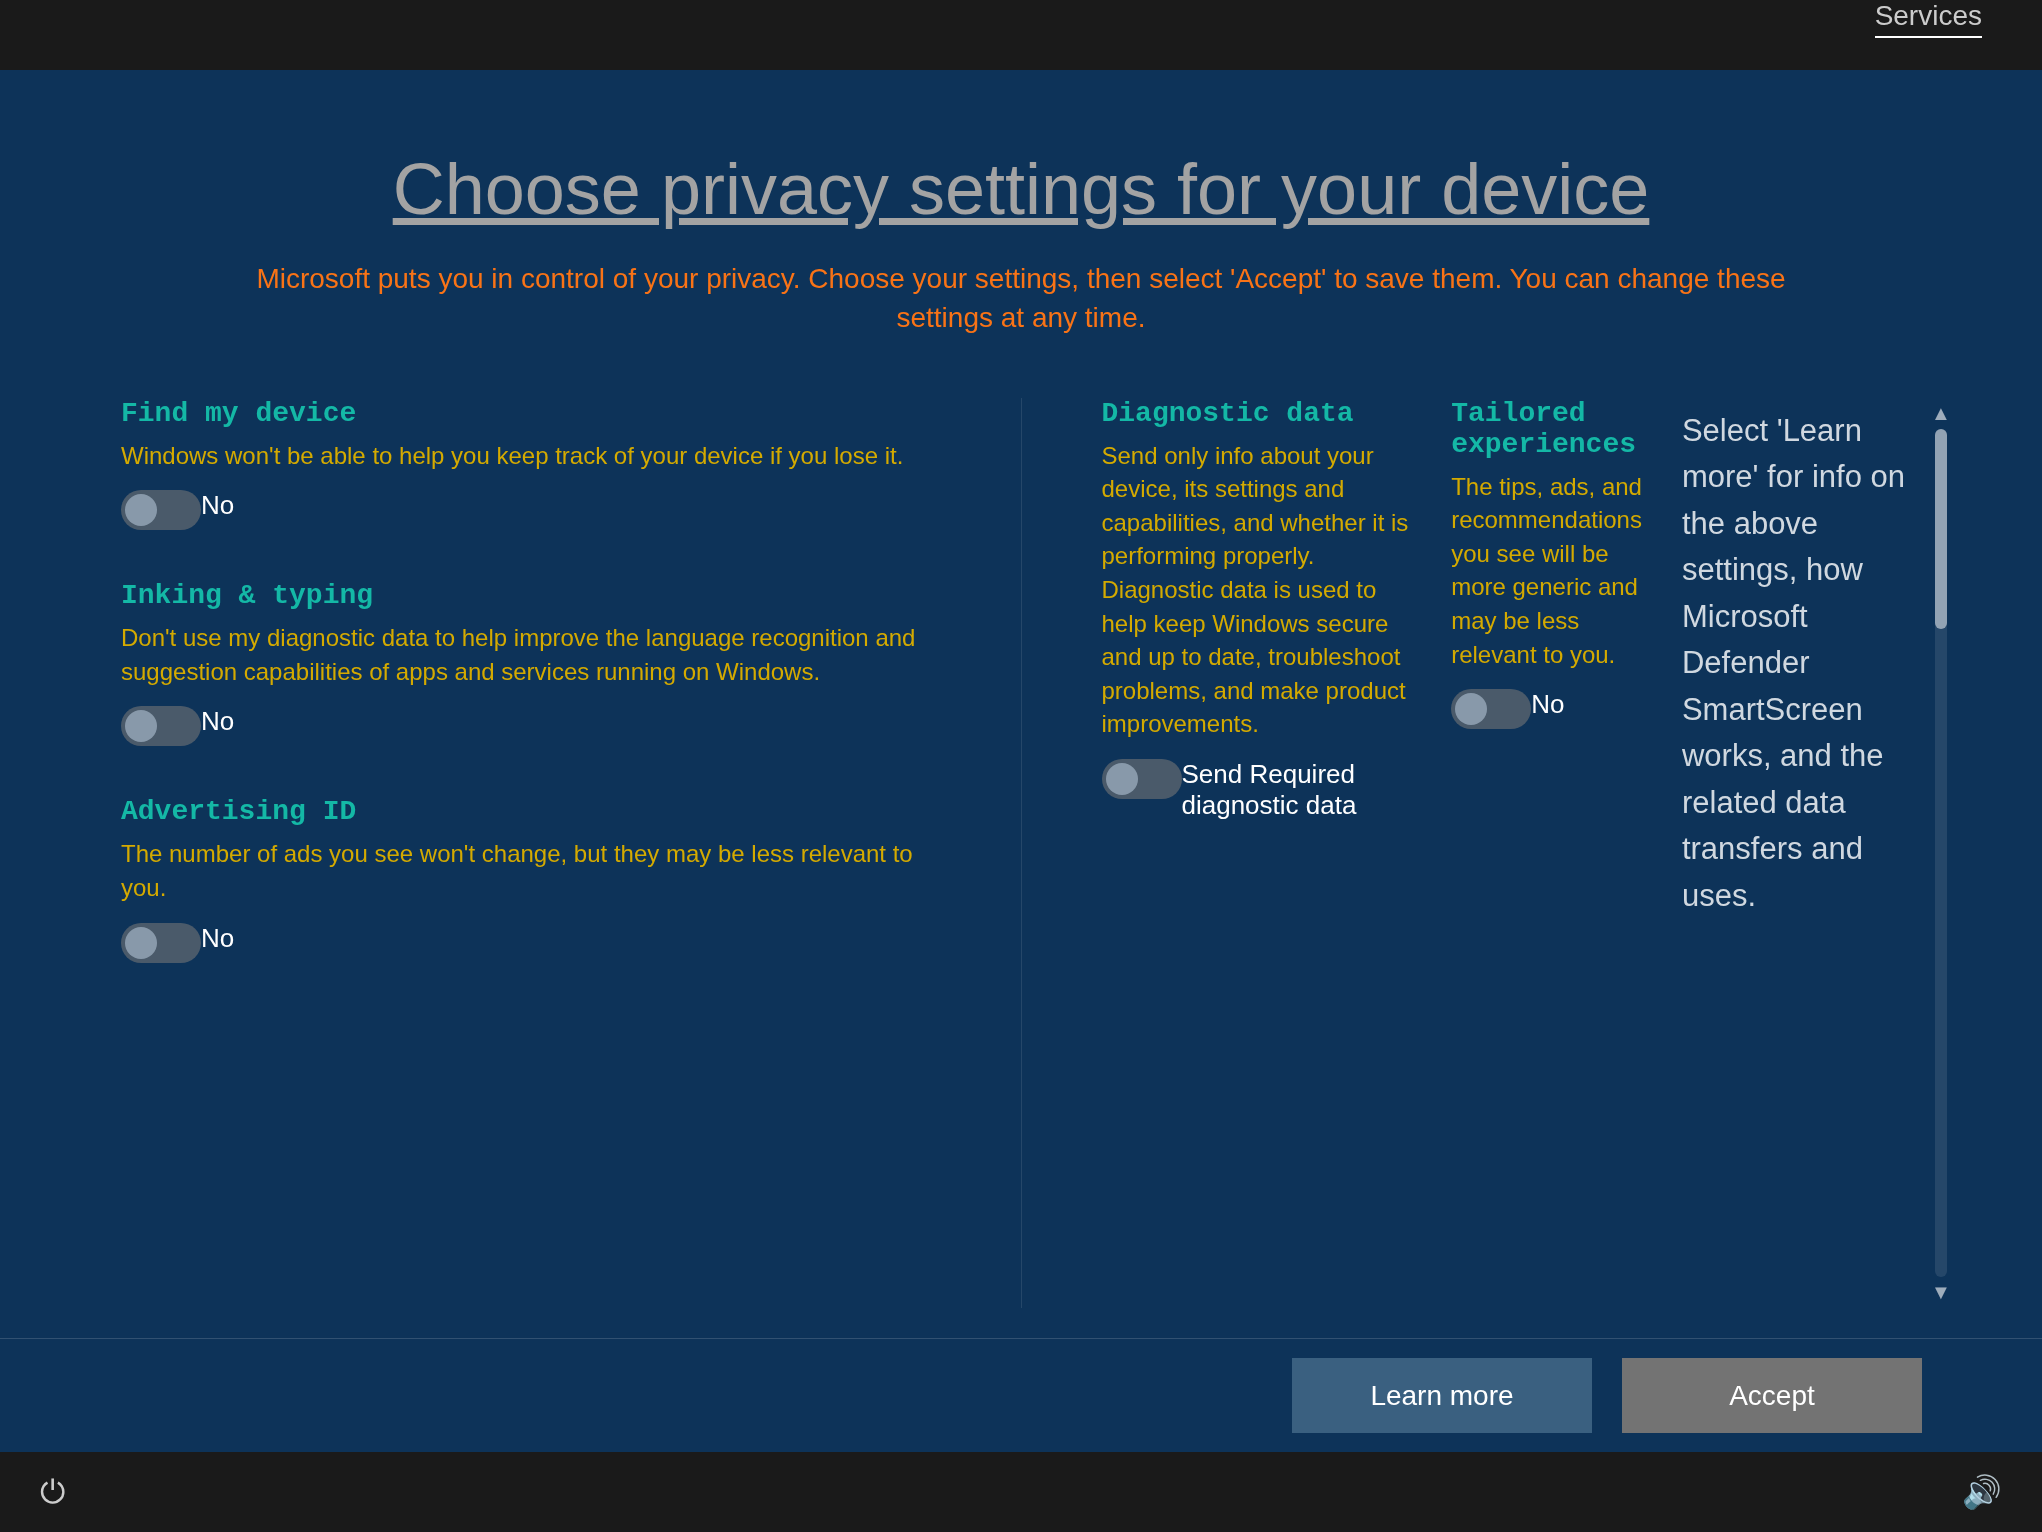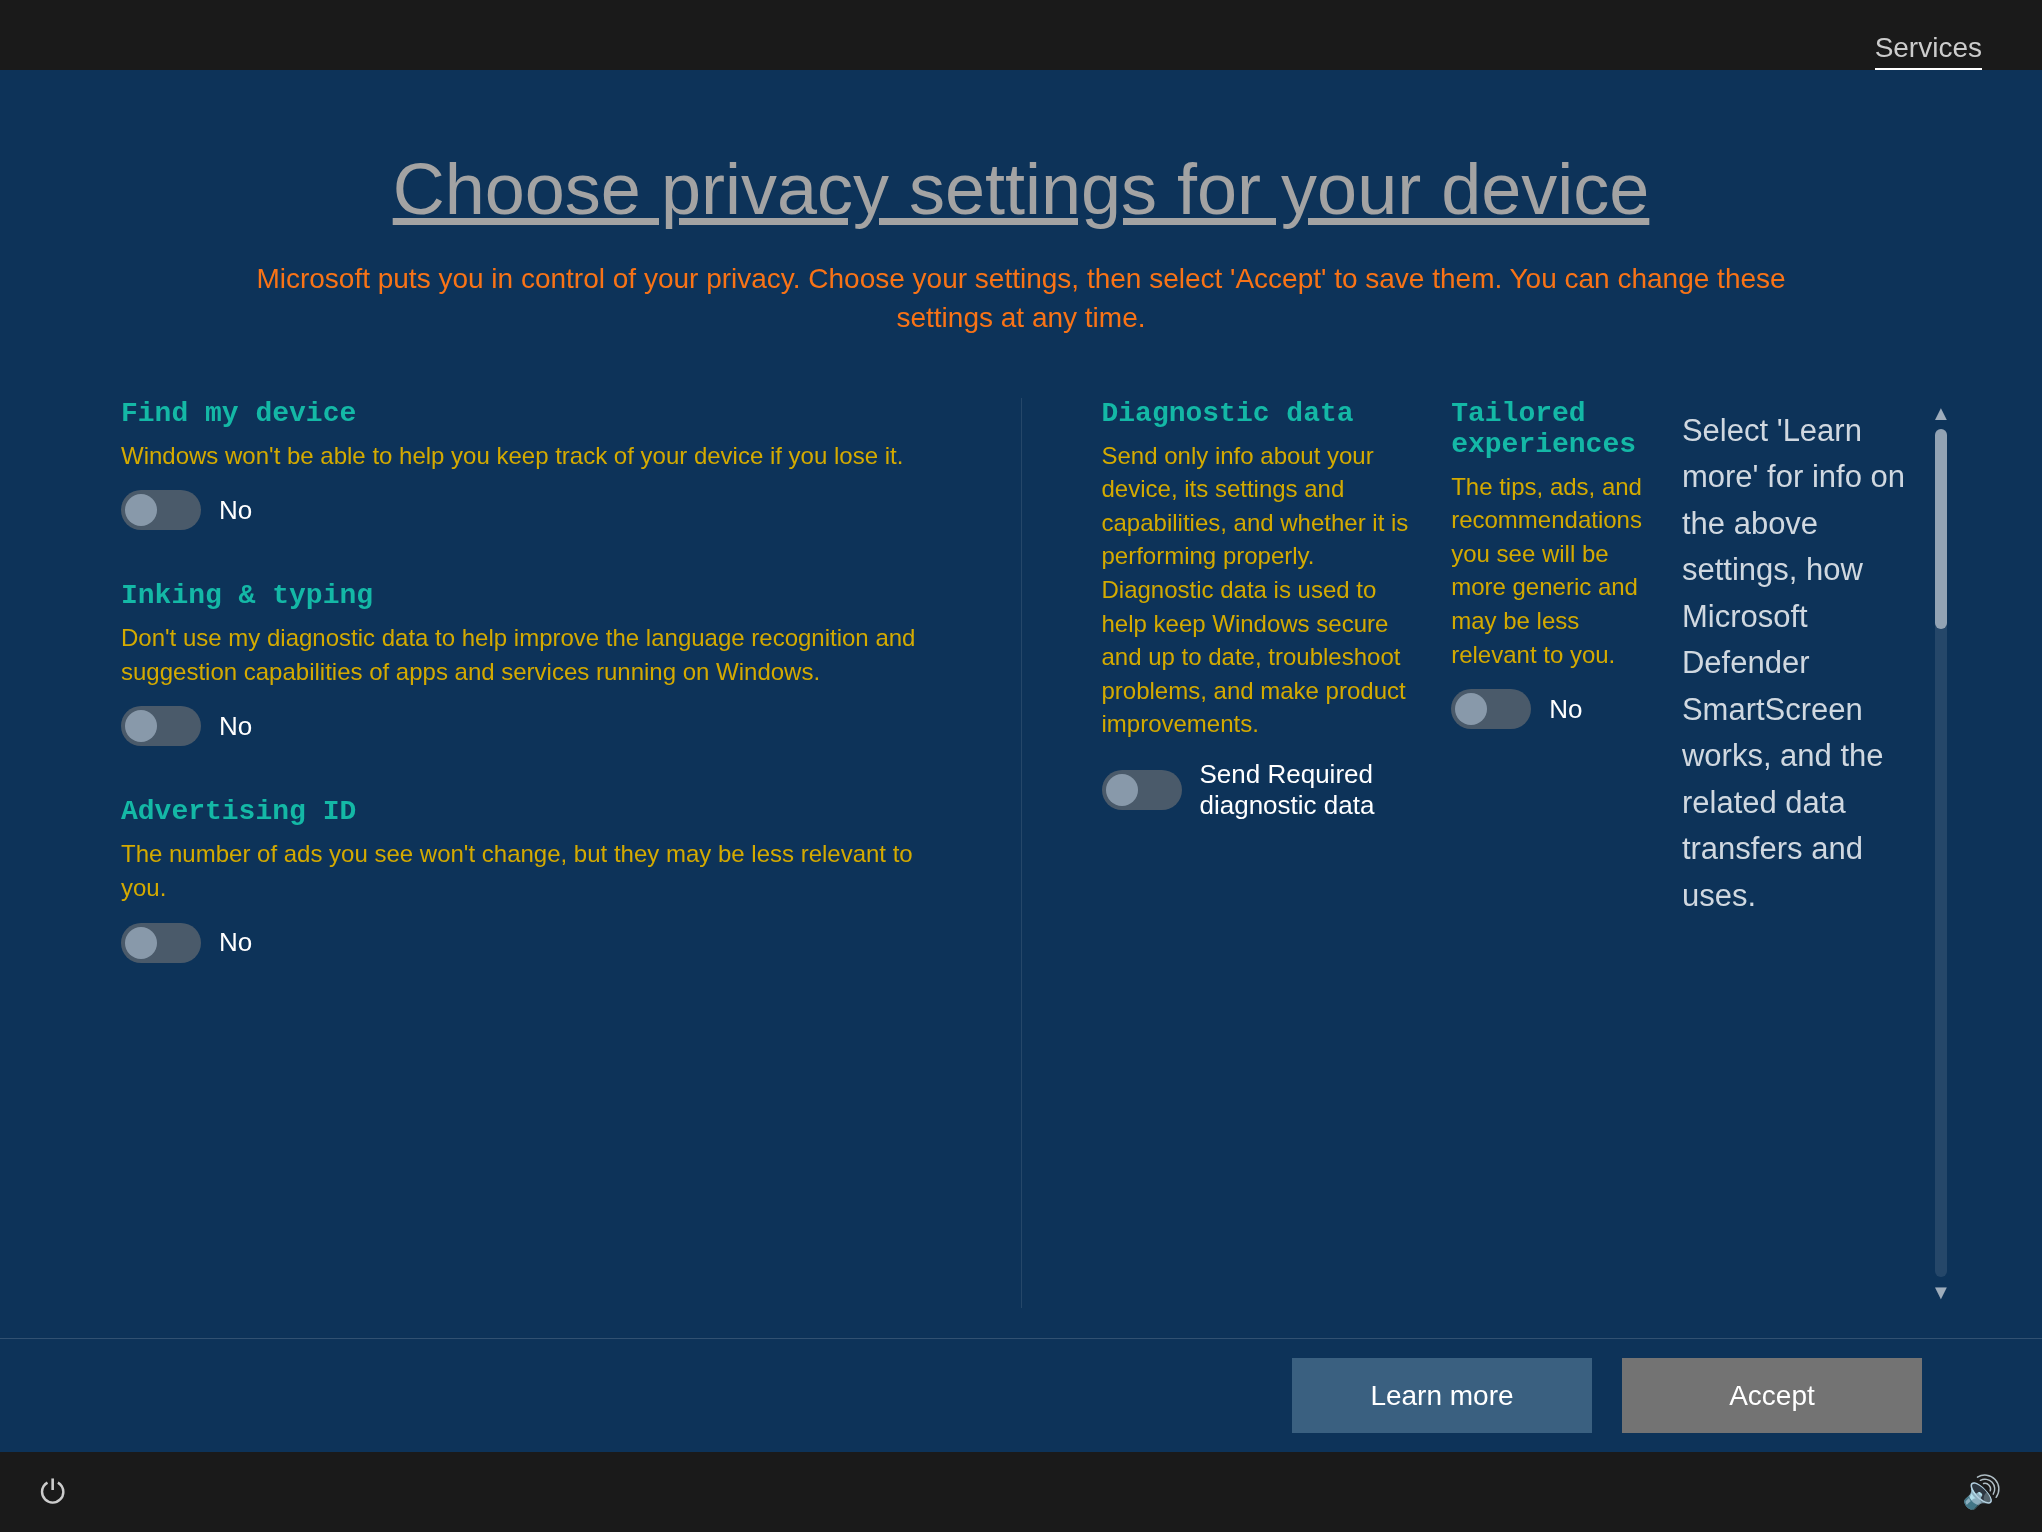--- a/index.html
+++ b/index.html
@@ -13,21 +13,21 @@
       overflow: hidden;
       display: flex;
       flex-direction: column;
     }
 
     
     .top-bar {
       background-color: #1a1a1a;
       height: 70px;
       display: flex;
-      align-items: flex-end;
+      align-items: flex-start;
       justify-content: flex-end;
       padding: 0 60px;
       flex-shrink: 0;
     }
 
     .top-bar-services {
       color: #cccccc;
       font-size: 28px;
       font-weight: 300;
       border-bottom: 2px solid #ffffff;
@@ -144,22 +144,21 @@
     }
 
     .setting-description {
       font-size: 24px;
       color: #d4aa00;
       line-height: 1.4;
     }
 
     .toggle-row {
       display: flex;
-      align-items: center;
-      gap: 18px;
+      align-items: flex-start;
       margin-top: 8px;
     }
 
     .toggle {
       width: 80px;
       height: 40px;
       background-color: #4a5a6a;
       border-radius: 20px;
       position: relative;
       cursor: pointer;

